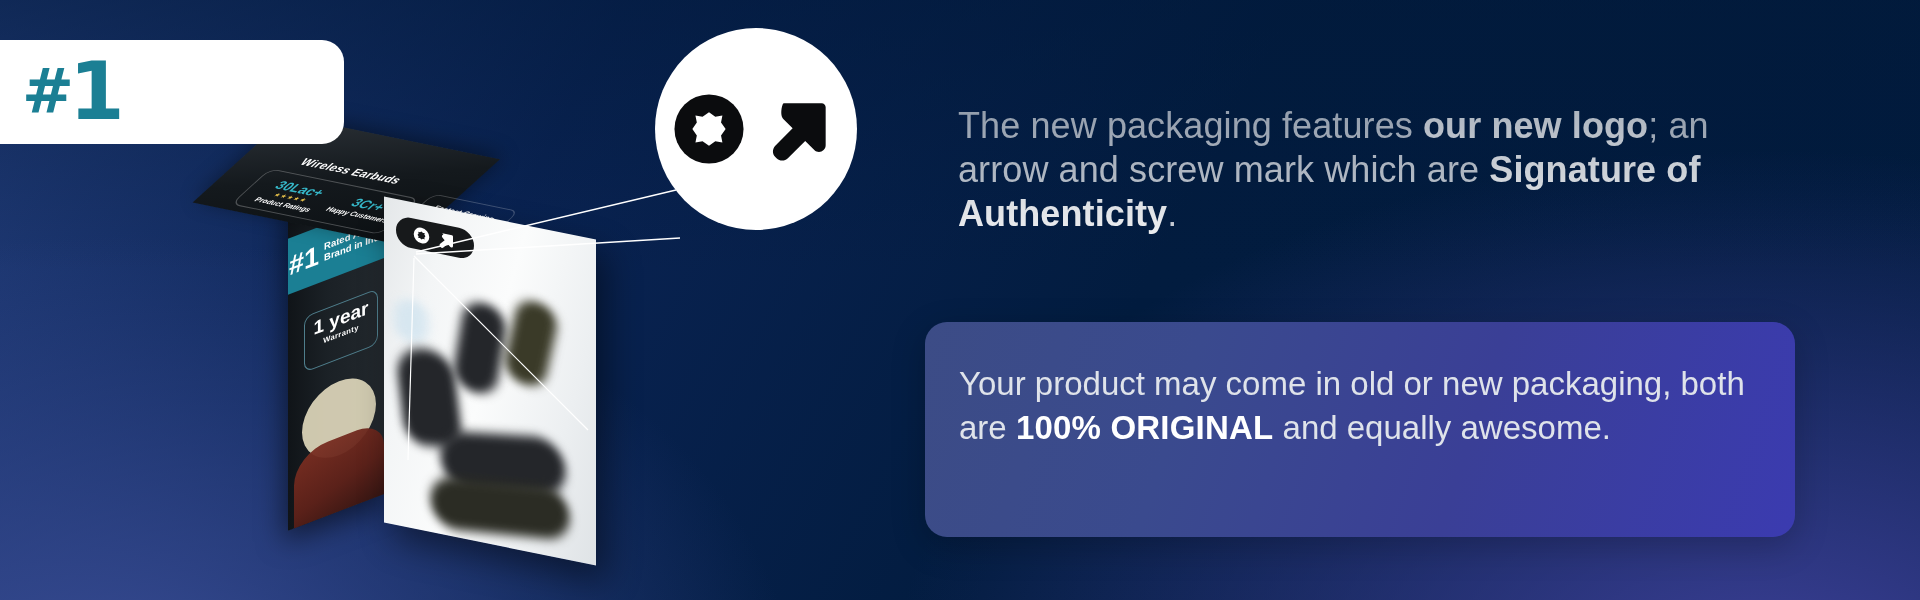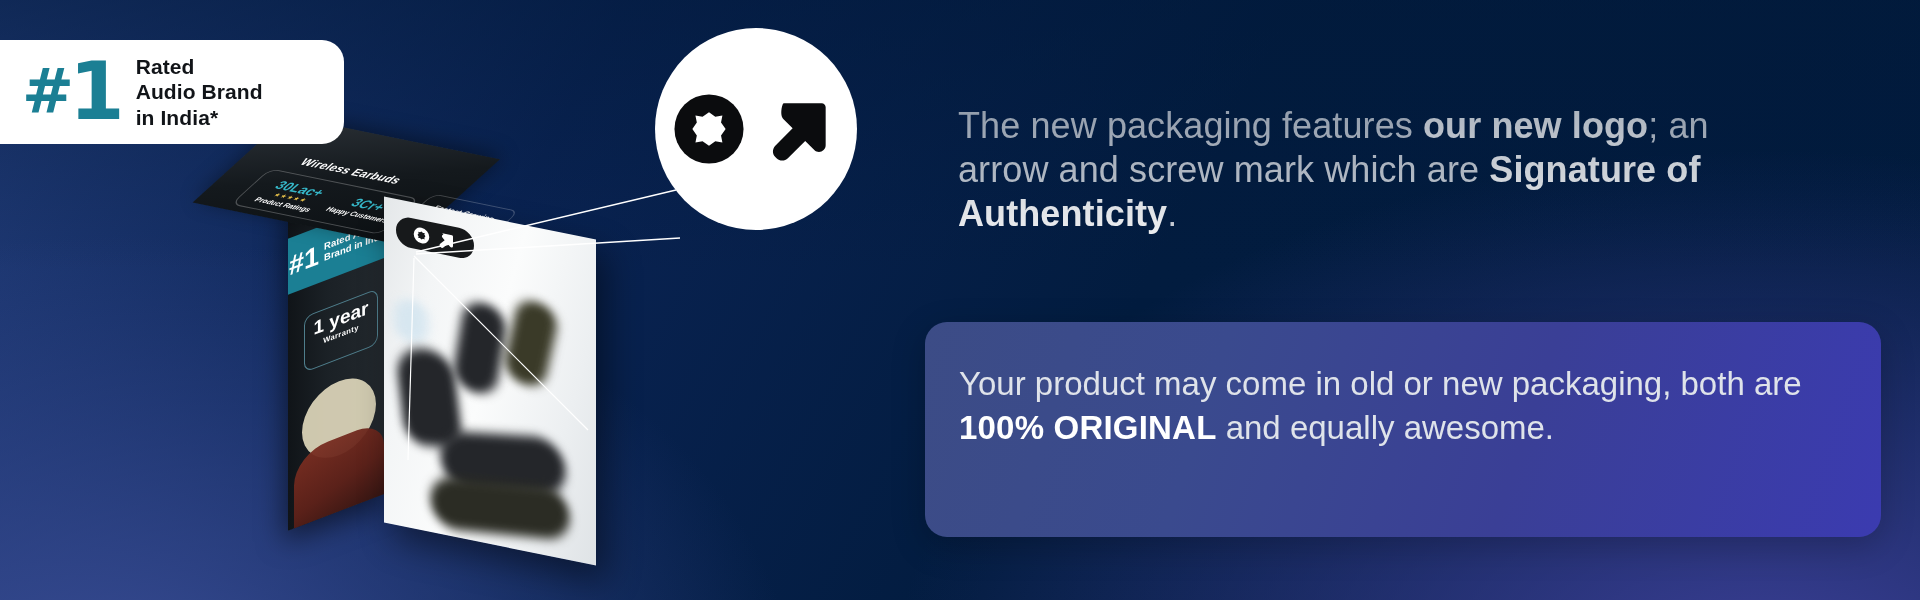--- a/index.html
+++ b/index.html
@@ -152,46 +152,41 @@
 
   
   .headline{
     position:absolute; left:958px; top:104px; width:830px;
     color:#d9dde3; font-size:36px; line-height:1.22; font-weight:400;
     letter-spacing:.1px;
   }
   .headline b{ color:#ffffff; font-weight:800; }
 
   .note-card{
-    position:absolute; left:925px; top:322px; width:956px; height:215px;
+    position:absolute; left:925px; top:322px; width:870px; height:215px;
     border-radius:22px;
     background:linear-gradient(108deg, #3c4c86 0%, #3a4a8e 30%, #3a3f96 62%, #3b3bb0 100%);
     box-shadow:0 10px 34px rgba(0,0,0,.22);
     padding:40px 46px 0 34px;
     z-index:6;
   }
   .note-card .note-txt{
     color:#dfe3ea; font-size:33px; line-height:1.32; font-weight:400;
   }
   .note-card .note-txt b{ color:#fff; font-weight:800; letter-spacing:.2px;}
 </style>
 </head>
 <body>
 
 <div id="banner">
 
   <div class="badge">
     <div class="badge-hash">
       <span class="h">#</span>
         <span class="one">1</span>
-    </div>
-    <div class="badge-txt">
-      <div>Rated</div>
-      <div>Audio Brand</div>
-      <div>in India*</div>
     </div>
   </div>
 
   <div class="product">
 
     <div class="pkg-side">
       <div class="side-banner">
         <span class="sb-hash">#1</span>
         <span class="sb-txt">Rated Audio Brand in India</span>
       </div>

